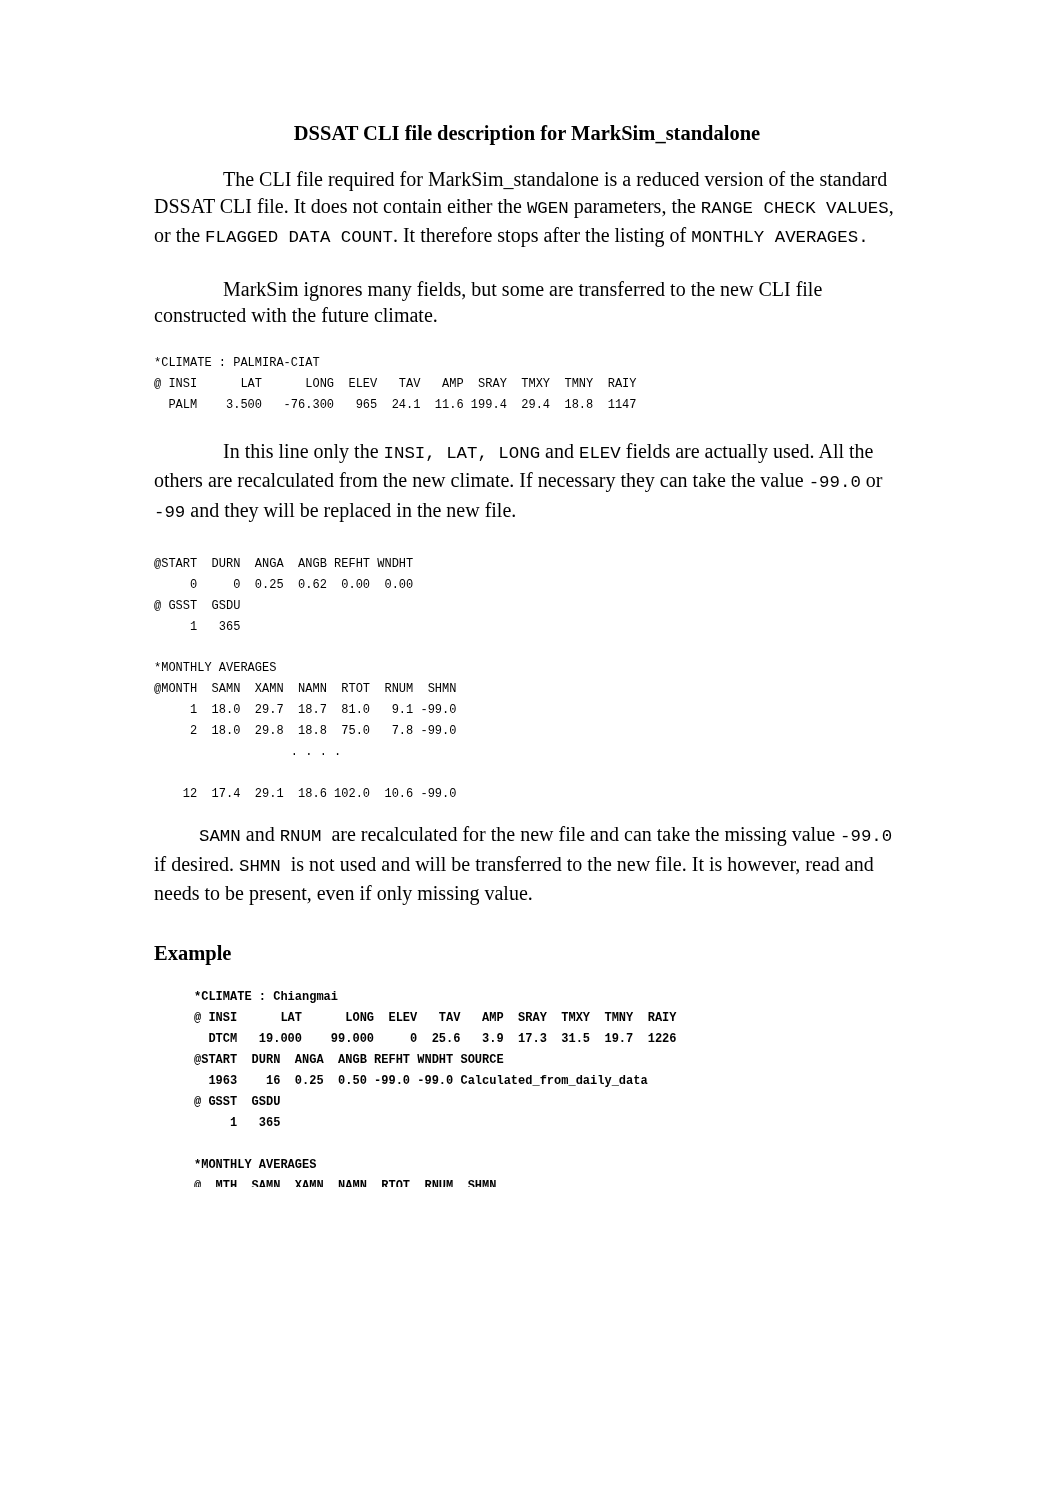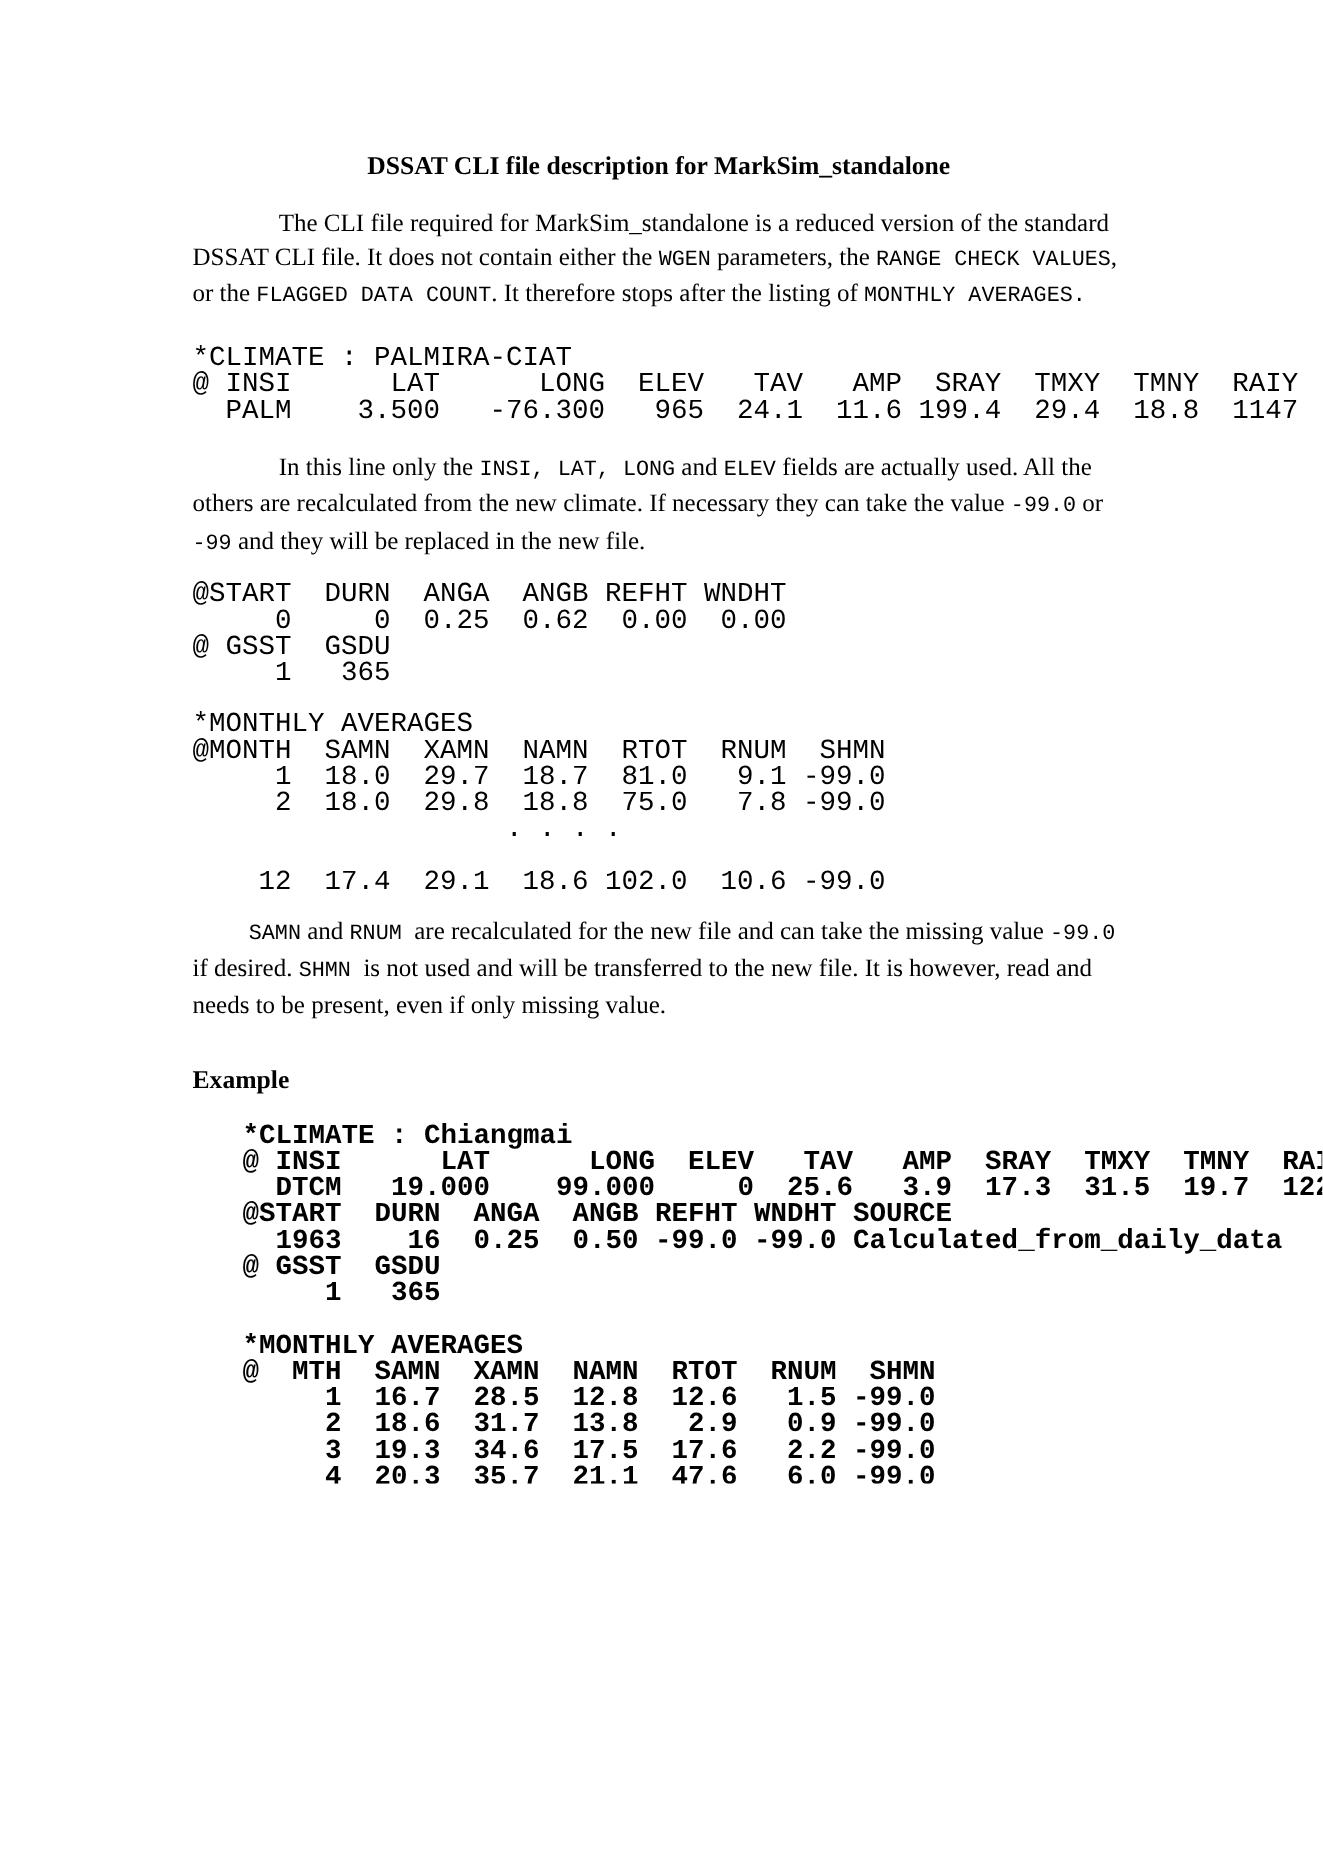--- a/index.html
+++ b/index.html
@@ -26,30 +26,30 @@
     margin: 0 0 19px 0;
   }
   p.body {
     font-size: 20px;
     line-height: 26.5px;
     margin: 0 0 24px 0;
     white-space: pre-wrap;
   }
   p.indent-lg { text-indent: 69px; }
   p.indent-md { text-indent: 45px; }
-  p.mb22 { margin-bottom: 16px; }
+  p.mb22 { margin-bottom: 28px; }
   p.mb14 { margin-bottom: 14px; }
   p.mb0  { margin-bottom: 0; }
   .mono {
     font-family: "Liberation Mono", monospace;
     font-size: 17.4px;
   }
   pre.code {
     font-family: "Liberation Mono", monospace;
-    font-size: 22px;
+    font-size: 12px;
     line-height: 21px;
     margin: 0 0 22px 0;
     white-space: pre;
   }
   pre.bold { font-weight: bold; margin-left: 40px; }
   pre.mb20 { margin-bottom: 20px; }
   pre.mb16 { margin-bottom: 16px; }
   pre.mb21 { margin-bottom: 21px; }
   pre.mb0  { margin-bottom: 0; }
   .example-heading {
@@ -61,20 +61,21 @@
 </style>
 </head>
 <body>
 
 <div class="page">
 
   <h1 class="title">DSSAT CLI file description for MarkSim_standalone</h1>
 
   <p class="body indent-lg"><span class="txt">The CLI file required for MarkSim_standalone is a reduced version of the standard DSSAT CLI file. It does not contain either the </span><span class="mono">WGEN</span><span class="txt"> parameters, the </span><span class="mono">RANGE CHECK VALUES</span><span class="txt">, or the </span><span class="mono">FLAGGED DATA COUNT</span><span class="txt">. It therefore stops after the listing of </span><span class="mono">MONTHLY AVERAGES.</span></p>
 
+  <p class="body indent-lg"><span class="txt">MarkSim ignores many fields, but some are transferred to the new CLI file constructed with the future climate.</span></p>
 
   <pre class="code">*CLIMATE : PALMIRA-CIAT
 @ INSI      LAT      LONG  ELEV   TAV   AMP  SRAY  TMXY  TMNY  RAIY
   PALM    3.500   -76.300   965  24.1  11.6 199.4  29.4  18.8  1147</pre>
 
   <p class="body indent-lg mb22"><span class="txt">In this line only the </span><span class="mono">INSI, LAT, LONG</span><span class="txt"> and </span><span class="mono">ELEV</span><span class="txt"> fields are actually used. All the others are recalculated from the new climate. If necessary they can take the value </span><span class="mono">-99.0</span><span class="txt"> or </span><span class="mono">-99</span><span class="txt"> and they will be replaced in the new file.</span></p>
 
   <pre class="code mb20">@START  DURN  ANGA  ANGB REFHT WNDHT
      0     0  0.25  0.62  0.00  0.00
 @ GSST  GSDU

